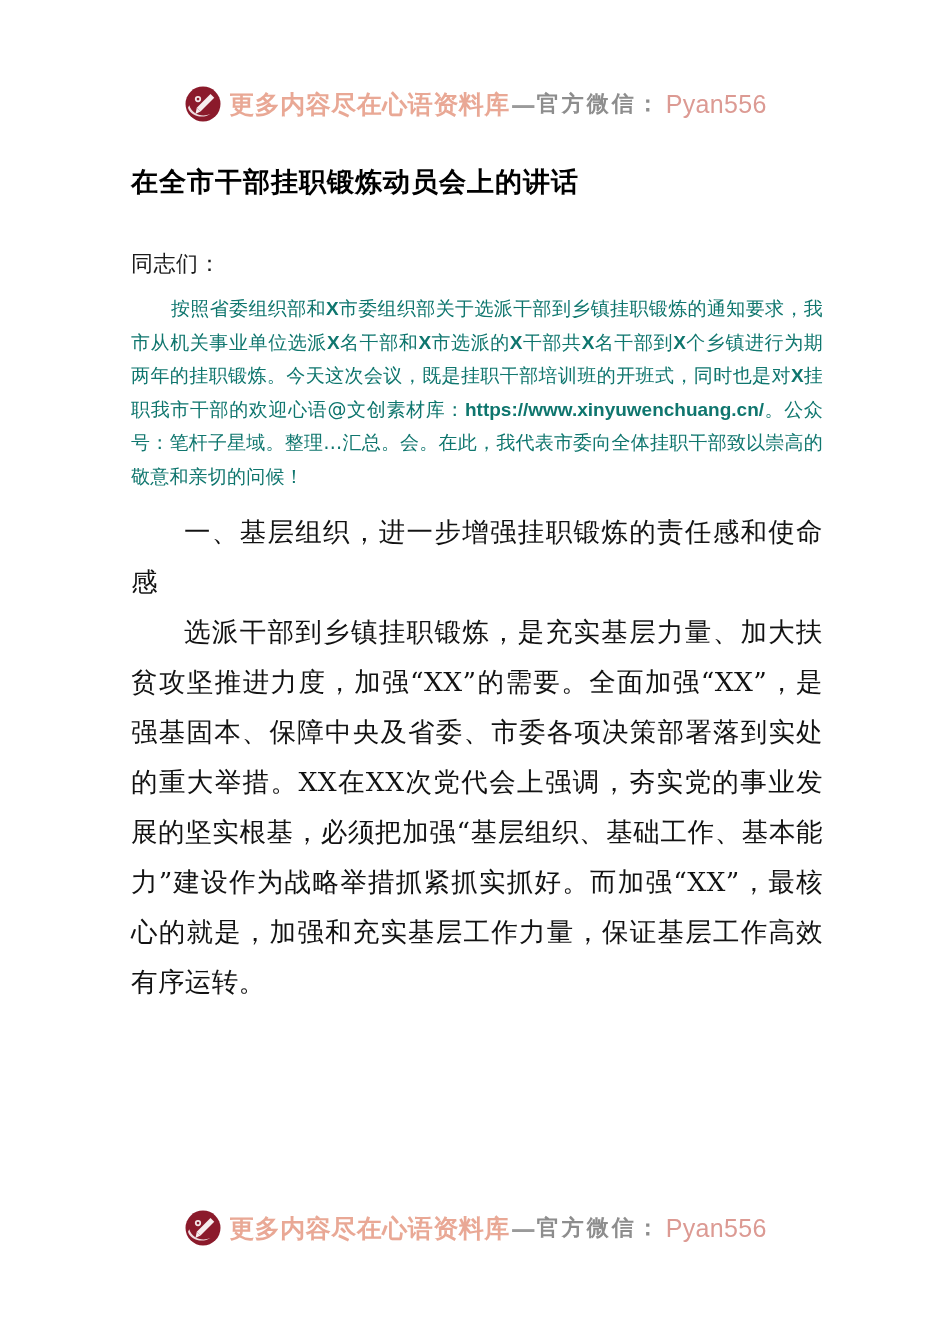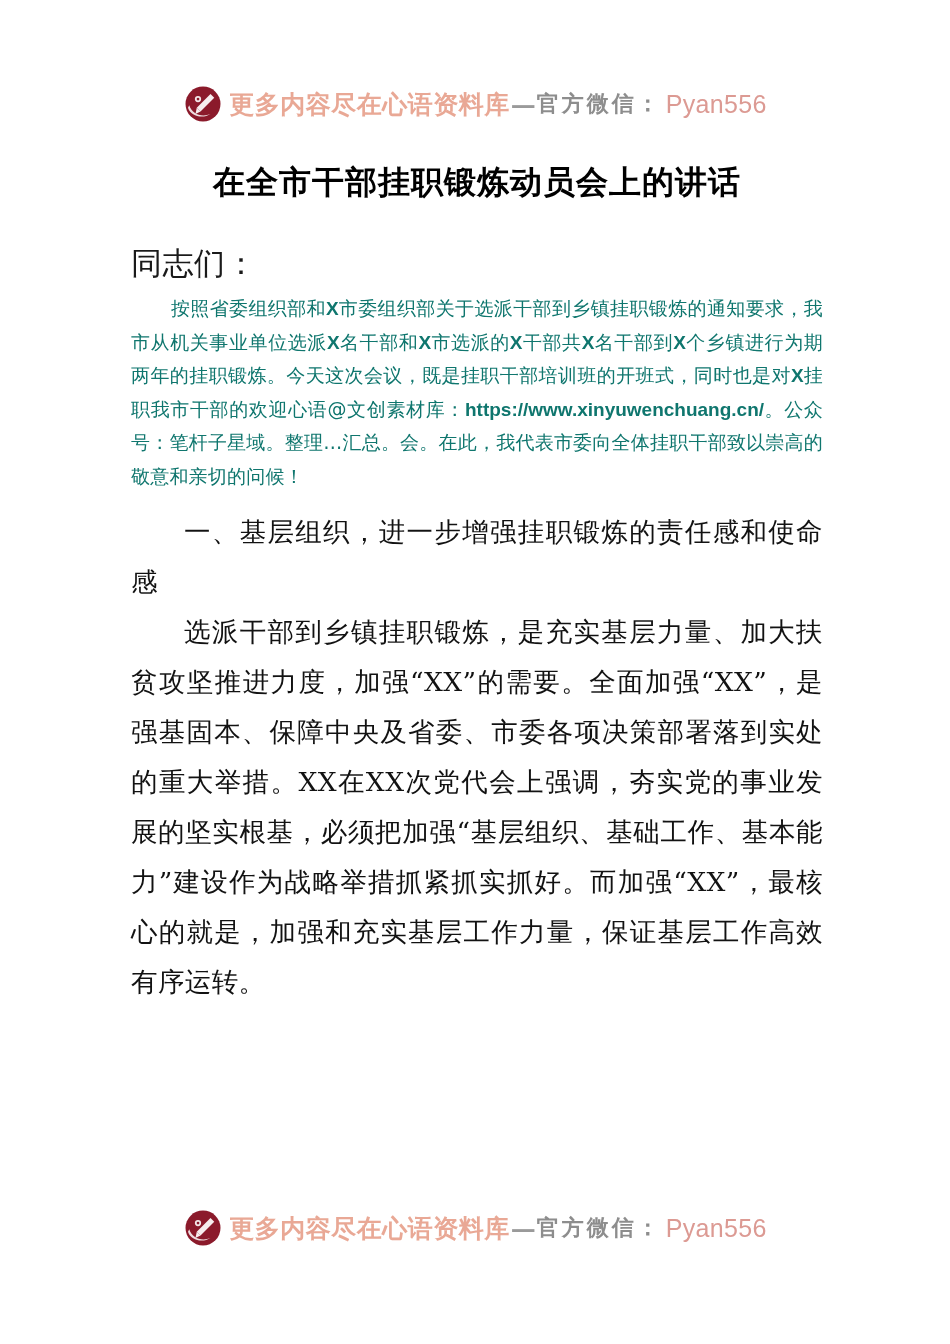--- a/index.html
+++ b/index.html
@@ -78,31 +78,30 @@
   .doc {
     position: absolute;
     top: 160px;
     left: 131px;
     width: 692px;
   }
 
   .doc-title {
     font-family: "DejaVu Sans", sans-serif;
     font-weight: bold;
-    font-size: 32px;
+    font-size: 27px;
     line-height: 44px;
-    text-align: center;
     color: #000000;
     letter-spacing: 1px;
     margin: 0 0 40px 0;
   }
 
   .salutation {
     font-family: Liberation Sans, sans-serif;
-    font-size: 31px;
+    font-size: 22px;
     line-height: 40px;
     color: #1a1a1a;
     margin: 0 0 8px 0;
     letter-spacing: 0.5px;
   }
 
   
   .small-para {
     font-family: "DejaVu Sans", sans-serif;
     font-size: 19px;

